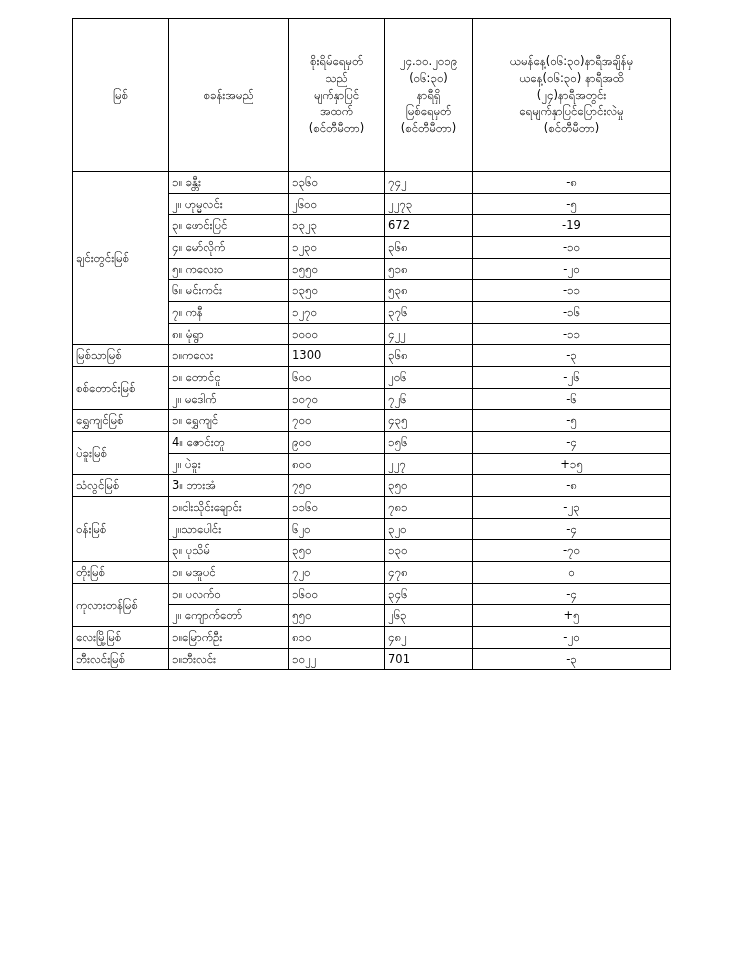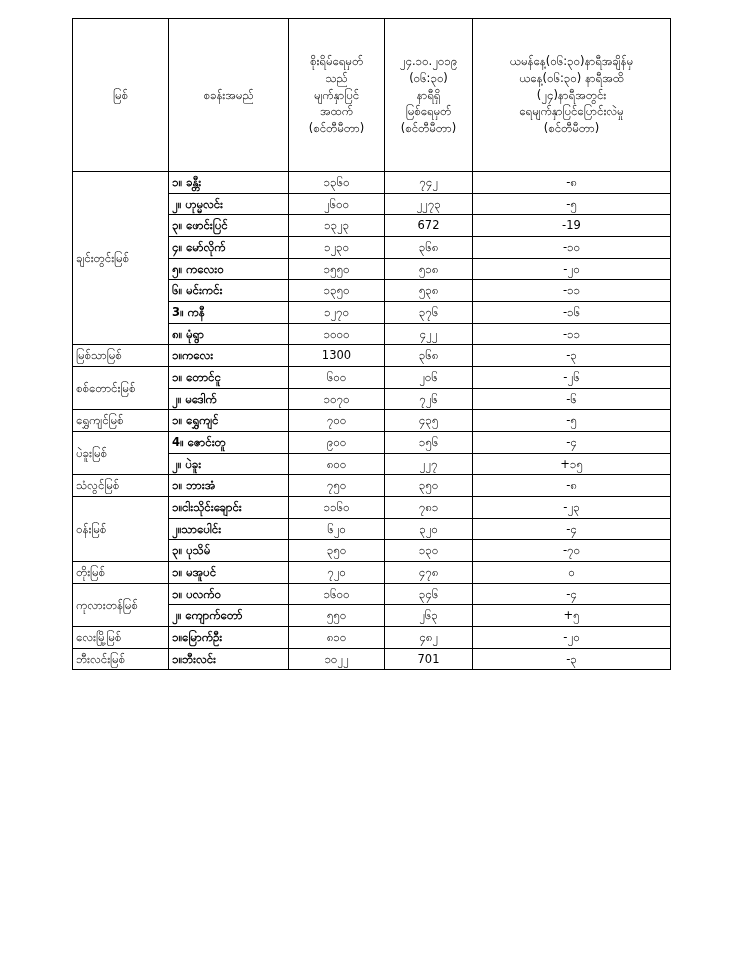--- a/index.html
+++ b/index.html
@@ -46,24 +46,23 @@
   .col-danger  { width: 96px; }
   .col-level   { width: 88px; }
   .col-change  { width: 198px; }
 
   td.river-name {
     vertical-align: middle;
   }
   td.station {
     text-align: left;
     padding-left: 8px;
-    font-weight: bold;
   }
   td.num {
-    text-align: center;
+    text-align: left;
     margin-left: 20px;
   }
   td.change {
     text-align: center;
   }
   .hdr-line { display: block; }
 </style>
 </head>
 <body>
 
@@ -140,21 +139,21 @@
         <td class="num">၅၁၈</td>
         <td class="change">-၂၀</td>
       </tr>
       <tr>
         <td class="station">၆။ မင်းကင်း</td>
         <td class="num">၁၃၅၀</td>
         <td class="num">၅၃၈</td>
         <td class="change">-၁၁</td>
       </tr>
       <tr>
-        <td class="station">3။ ကနီ</td>
+        <td class="station">၇။ ကနီ</td>
         <td class="num">၁၂၇၀</td>
         <td class="num">၃၇၆</td>
         <td class="change">-၁၆</td>
       </tr>
       <tr>
         <td class="station">၈။ မုံရွာ</td>
         <td class="num">၁၀၀၀</td>
         <td class="num">၄၂၂</td>
         <td class="change">-၁၁</td>
       </tr>
@@ -198,21 +197,21 @@
       </tr>
       <tr>
         <td class="station">၂။ ပဲခူး</td>
         <td class="num">၈၀၀</td>
         <td class="num">၂၂၇</td>
         <td class="change">+၁၅</td>
       </tr>
 
       <tr>
         <td class="river-name" rowspan="1">သံလွင်မြစ်</td>
-        <td class="station">၁။ ဘားအံ</td>
+        <td class="station">3။ ဘားအံ</td>
         <td class="num">၇၅၀</td>
         <td class="num">၃၅၀</td>
         <td class="change">-၈</td>
       </tr>
 
       <tr>
         <td class="river-name" rowspan="3">ဝန်းမြစ်</td>
         <td class="station">၁။ငါးသိုင်းချောင်း</td>
         <td class="num">၁၁၆၀</td>
         <td class="num">၇၈၁</td>

